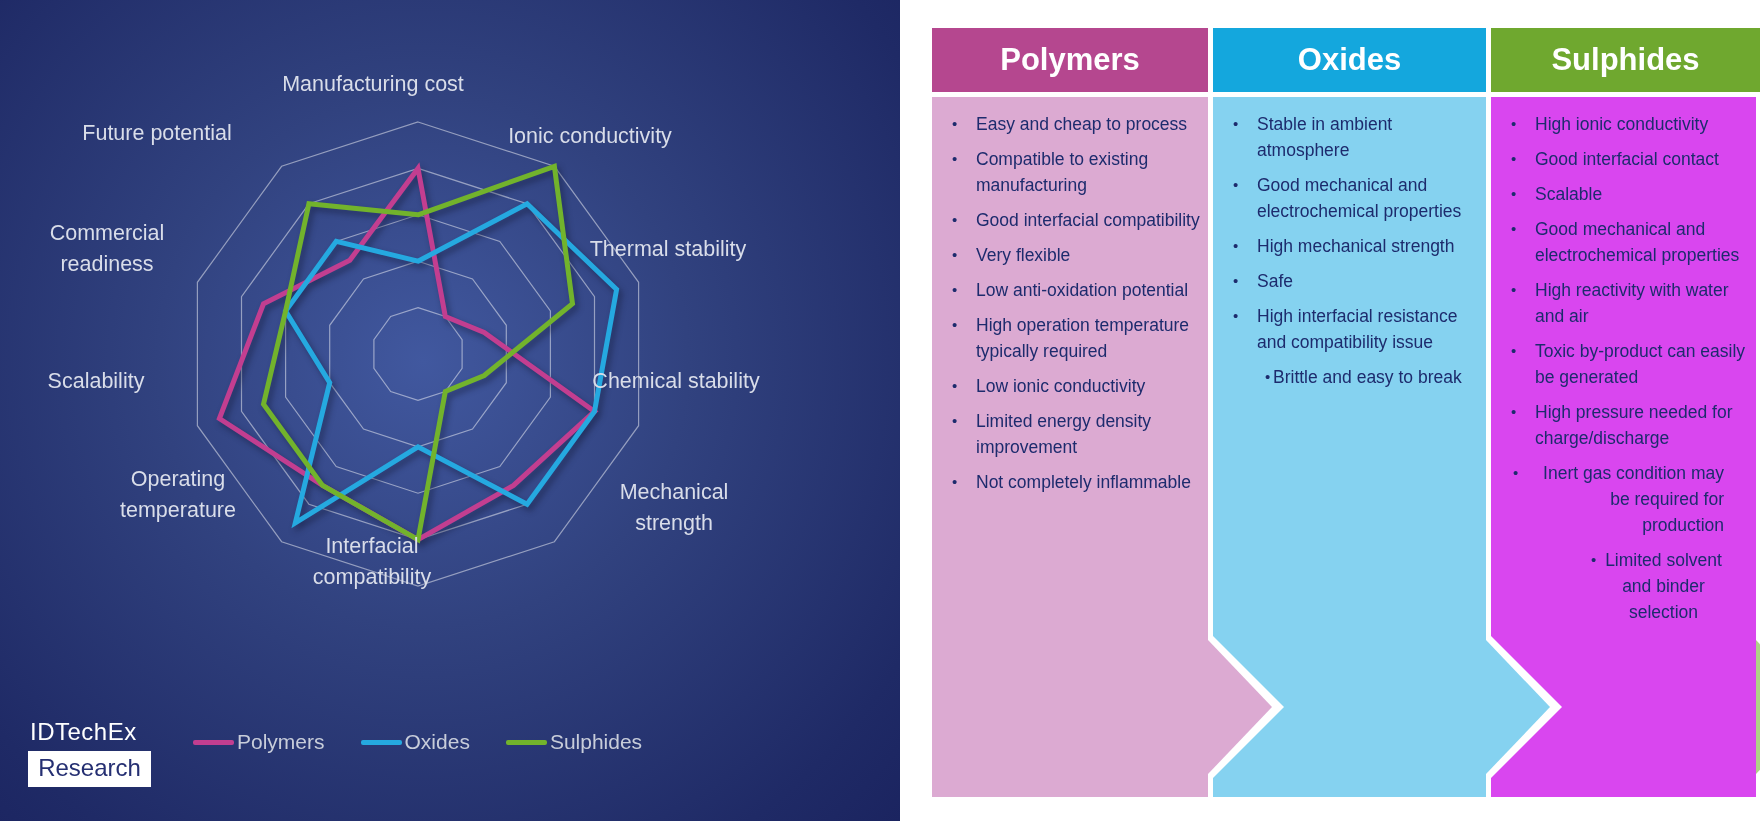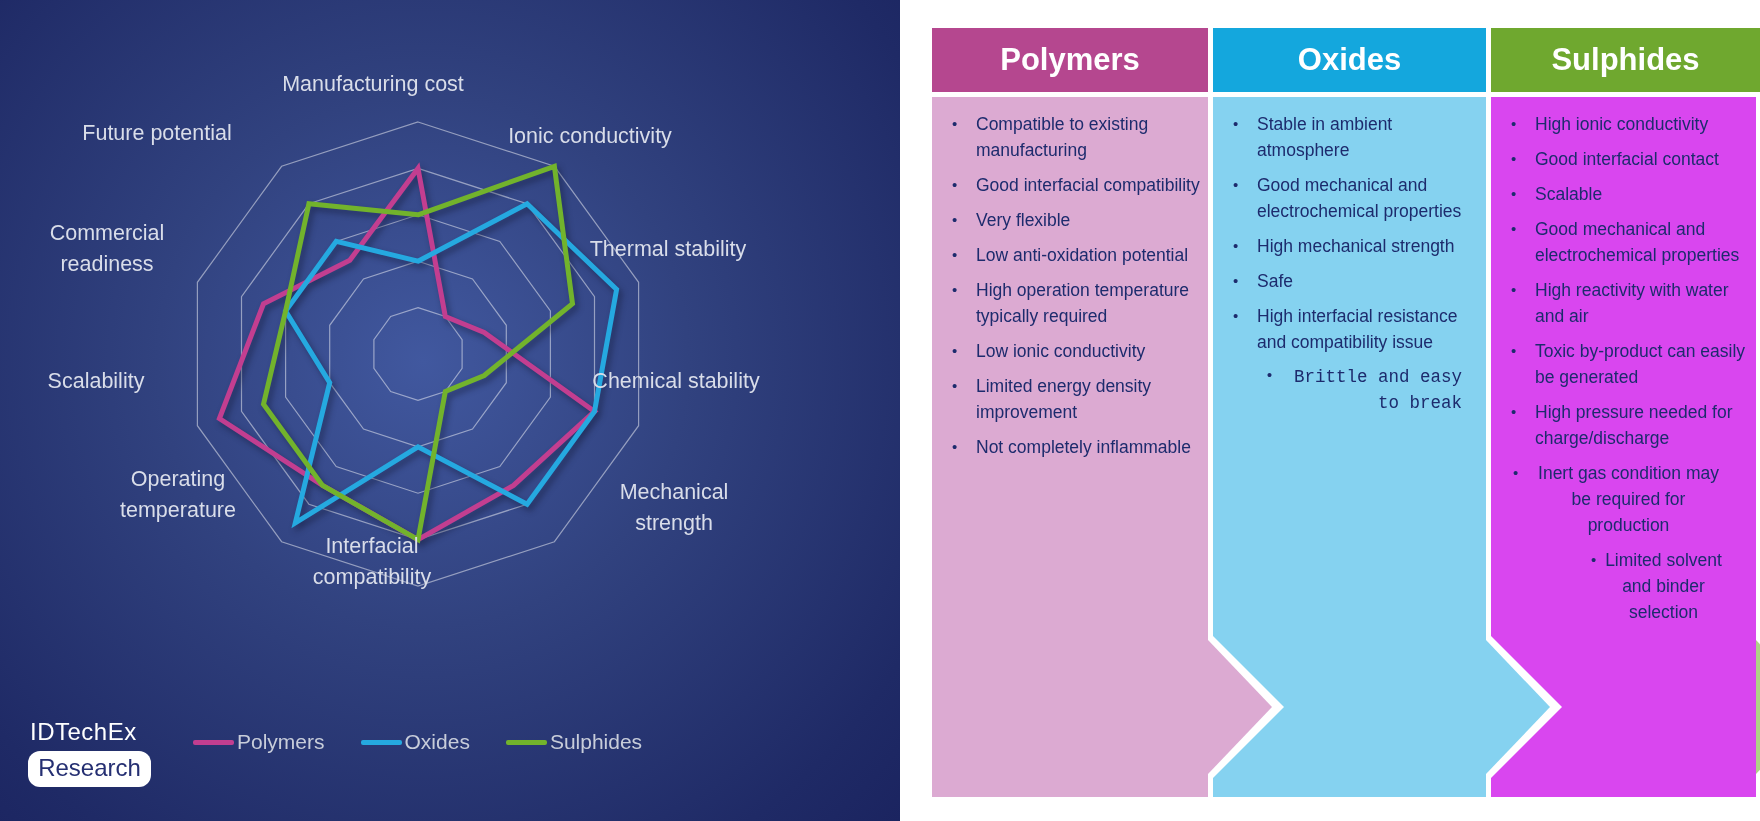--- a/index.html
+++ b/index.html
@@ -18,44 +18,44 @@
     color:#d9dde9;font-size:21.5px;line-height:1.42;text-align:center;
   }
   .legend{position:absolute;left:193px;top:730px;display:flex;align-items:center;gap:36px;}
   .legend-item{display:flex;align-items:center;}
   .legend-swatch{width:41px;height:5px;border-radius:2px;margin-right:3px;}
   .legend-label{color:#c8cdda;font-size:21px;}
   .logo{position:absolute;left:28px;top:718px;}
   .logo-top{color:#ffffff;font-size:24px;font-weight:normal;letter-spacing:.5px;padding-left:2px;}
   .logo-bottom{
     margin-top:5px;background:#ffffff;color:#252f72;font-size:24px;
-    width:123px;text-align:center;padding:3px 0 5px 0;border-radius:12px;
+    width:123px;text-align:center;padding:3px 0 5px 0;
   }
   
   .col-header{
     position:absolute;top:28px;height:64px;display:flex;align-items:center;justify-content:center;
     color:#ffffff;font-size:31px;font-weight:bold;
   }
   .col-body{position:absolute;top:97px;height:700px;}
   .col-header.c0{left:932px;width:276px;background:#b5478f;}
   .col-header.c1{left:1213px;width:273px;background:#14a7dd;}
   .col-header.c2{left:1491px;width:269px;background:#6fa82f;}
   .col-body.c0{left:932px;width:276px;background:#dcaad2;}
   .col-body.c1{left:1213px;width:273px;background:#85d2f0;}
   .col-body.c2{left:1491px;width:265px;background:#d946ef;}
   .col-body ul{list-style:none;margin:0;padding:14px 6px 0 12px;}
   .col-body li{
     position:relative;padding-left:32px;margin-bottom:9px;
     color:#1d2b6d;font-size:17.5px;line-height:26px;
   }
   .col-body li::before{content:"\2022";position:absolute;left:8px;top:0;font-size:15px;}
   
-  li.c-mid{padding-left:48px;padding-right:18px;text-align:right;font-family:Liberation Mono, monospace;}
+  li.c-mid{padding-left:48px;padding-right:18px;text-align:left;}
   li.c-mid::before{left:40px;}
-  li.c-sm{padding-left:30px;padding-right:26px;text-align:center;}
+  li.c-sm{padding-left:30px;padding-right:26px;text-align:right;}
   li.c-sm::before{left:10px;}
   li.c-lg{padding-left:94px;padding-right:20px;text-align:center;}
   li.c-lg::before{left:88px;}
   #arrows-svg{position:absolute;left:0;top:0;pointer-events:none;}
 </style>
 </head>
 <body>
 
 <div class="stage">
 
@@ -104,20 +104,21 @@
     </div>
   </div>
 
   <div class="panel-right">
     <div class="col-header c0">Polymers</div>
     <div class="col-header c1">Oxides</div>
     <div class="col-header c2">Sulphides</div>
 
     <div class="col-body c0">
         <ul id="list-0">
+          <li>Easy and cheap to process</li>
           <li>Compatible to existing manufacturing</li>
           <li>Good interfacial compatibility</li>
           <li>Very flexible</li>
           <li>Low anti-oxidation potential</li>
           <li>High operation temperature typically required</li>
           <li>Low ionic conductivity</li>
           <li>Limited energy density improvement</li>
           <li>Not completely inflammable</li>
         </ul>
       </div>

